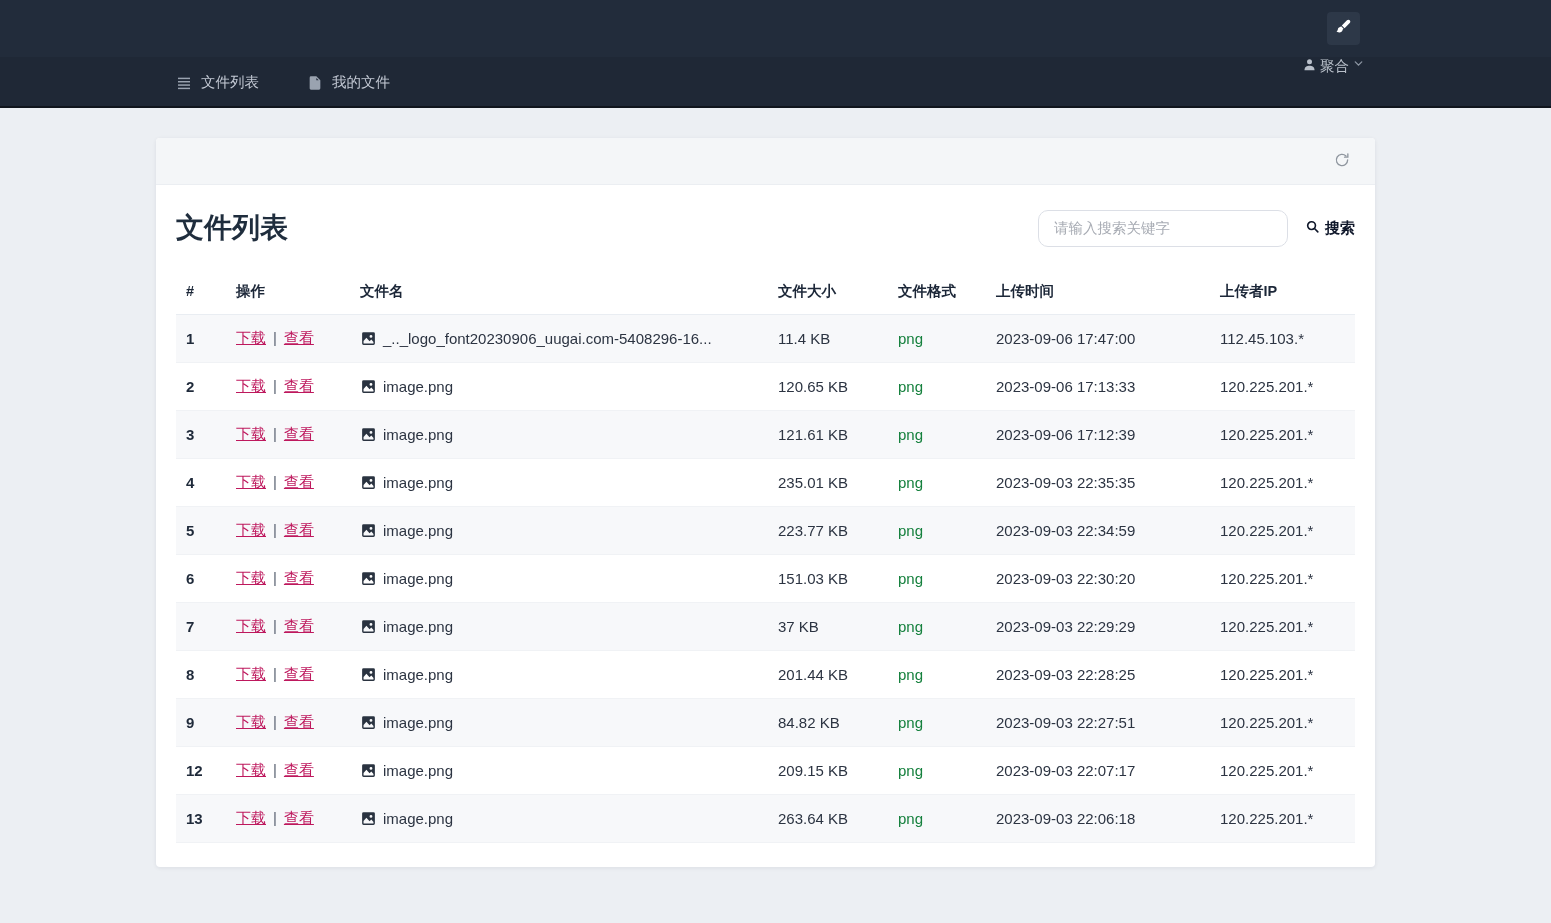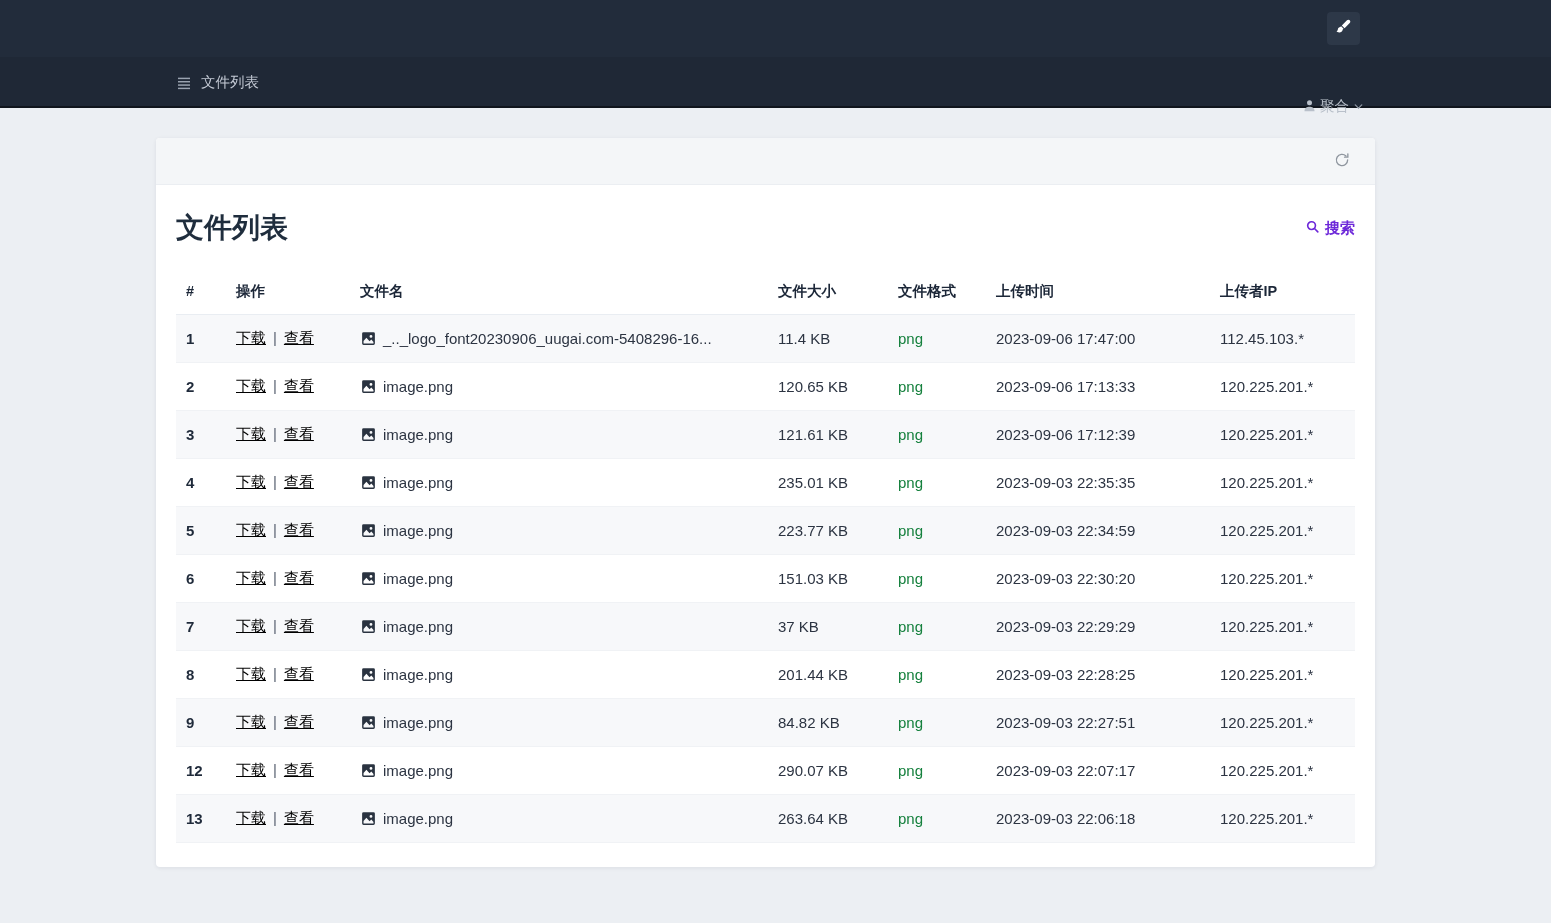--- a/index.html
+++ b/index.html
@@ -16,22 +16,22 @@
   .brush-btn svg { width:17px; height:17px; }
 
   
   .navbar { position:relative; height:51px; background:#1f2836;
     border-bottom:2px solid #10151d; display:flex; align-items:center; }
   .nav-items { display:flex; margin-left:152px; height:100%; }
   .nav-item { display:flex; align-items:center; gap:9px; padding:0 24px;
     height:51px; color:#c3c9d4; font-size:14.5px; cursor:pointer; }
   .nav-item .nv-icon { width:16px; height:16px; color:#9aa3b0; display:flex; }
   .nav-item svg { width:16px; height:16px; }
-  .user-menu { position:absolute; right:186px; top:8px; height:51px; display:flex;
-    align-items:flex-end; gap:3px; color:#b9c0ca; font-size:14.5px; cursor:pointer; }
+  .user-menu { position:absolute; right:186px; top:0; height:51px; display:flex;
+    align-items:flex-start; gap:3px; color:#b9c0ca; font-size:14.5px; cursor:pointer; }
   .user-menu svg { width:15px; height:15px; }
   .chev svg { width:13px; height:13px; color:#8d96a3; }
 
   
   .page { height:813px; background:#eceff3; }
   .card { margin-left:156px; width:1219px; margin-top:30px; background:#ffffff;
     border-radius:4px; box-shadow:0 1px 4px rgba(20,30,50,.08); overflow:hidden; }
   .card-header { position:relative; height:47px; background:#f4f6f8;
     border-bottom:1px solid #ebeef2; }
   .refresh-btn { position:absolute; right:22px; top:13px; width:20px; height:20px;
@@ -41,35 +41,35 @@
 
   .title-row { display:flex; justify-content:space-between; align-items:center;
     padding:24px 0 22px; }
   .page-title { font-size:28px; font-weight:700; color:#1f2d3d; }
   .search-area { display:flex; align-items:center; }
   .search-input { width:250px; height:37px; border:1px solid #dcdfe6;
     border-radius:10px; padding:0 15px; font-size:14.5px; color:#333a45;
     outline:none; background:#fff; font-family:inherit; }
   .search-input::placeholder { color:#a7abb3; }
   .search-btn { display:flex; align-items:center; gap:5px; margin-left:17px;
-    font-size:15px; font-weight:700; color:#6d28d9; cursor:pointer; background:none;
+    font-size:15px; font-weight:700; color:#0f172a; cursor:pointer; background:none;
     border:none; font-family:inherit; }
   .search-btn svg { width:15px; height:15px; }
 
   
   table { width:100%; border-collapse:collapse; table-layout:fixed;
     font-size:15px; color:#2c3442; }
   th, td { padding:0 10px; text-align:left; white-space:nowrap; overflow:hidden; }
   thead th { height:45px; font-weight:700; font-size:14.5px; color:#1c2738;
     border-bottom:1px solid #e9edf2; }
   tbody td { height:48px; }
   tbody tr { border-bottom:1px solid #f0f2f5; }
   tbody tr.stripe { background:#f7f8fa; }
   .c-idx { font-weight:700; color:#1f2a3a; }
-  .link { color:#000000; text-decoration:underline; cursor:pointer;text-align:right; }
+  .link { color:#be185d; text-decoration:underline; cursor:pointer;text-align:right; }
   .sep { color:#5a6372; margin:0 7px; font-weight:400; }
   .format-link { color:#15803d; cursor:pointer; text-decoration:none; }
   .file-cell { display:flex; align-items:center; gap:6px; }
   .file-icon { width:17px; height:17px; color:#2a3340; flex:0 0 auto; display:flex; }
   .file-icon svg { width:17px; height:17px; }
 </style>
 </head>
 <body>
 
 <header class="topbar">
@@ -87,20 +87,28 @@
     <div class="nav-item">
       <span class="nv-icon">
         <svg viewBox="0 0 24 24" fill="currentColor">
             <rect x="3" y="4" width="18" height="2.2"></rect>
             <rect x="3" y="9" width="18" height="2.2"></rect>
             <rect x="3" y="14" width="18" height="2.2"></rect>
             <rect x="3" y="19" width="18" height="2.2"></rect>
           </svg>
       </span>
       <span>文件列表</span>
+    </div>
+    <div class="nav-item">
+      <span class="nv-icon">
+        <svg viewBox="0 0 24 24" fill="currentColor">
+            <path d="M14 2H6a2 2 0 0 0-2 2v16c0 1.1.9 2 2 2h12a2 2 0 0 0 2-2V8l-6-6zm0 2.5L17.5 8H14V4.5z"></path>
+          </svg>
+      </span>
+      <span>我的文件</span>
     </div>
   </div>
   <div class="user-menu">
     <span>
       <svg viewBox="0 0 24 24" fill="currentColor">
           <circle cx="12" cy="7.5" r="4"></circle>
           <path d="M4 20.5c0-4.2 3.8-6.5 8-6.5s8 2.3 8 6.5V21H4v-.5z"></path>
         </svg>
     </span>
     <span>聚合</span>
@@ -120,20 +128,21 @@
             <path d="M19.5 12a7.5 7.5 0 1 1-2.2-5.3"></path>
             <path d="M19.8 3.8v4.4h-4.4"></path>
           </svg>
       </span>
     </div>
 
     <div class="card-body">
       <div class="title-row">
         <h1 class="page-title">文件列表</h1>
         <div class="search-area">
+          <input class="search-input" type="text" placeholder="请输入搜索关键字" style="">
           <button class="search-btn">
             <span>
               <svg viewBox="0 0 24 24" fill="none" stroke="currentColor" stroke-width="2.6" stroke-linecap="round">
                   <circle cx="10.5" cy="10.5" r="6.2"></circle>
                   <path d="M20.5 20.5l-5.3-5.3"></path>
                 </svg>
             </span>
             <span>搜索</span>
           </button>
         </div>
@@ -378,21 +387,21 @@
     <td>
       <span class="file-cell">
         <span class="file-icon">
           <svg viewBox="0 0 24 24" fill="currentColor">
                       <path d="M19 3H5a2 2 0 0 0-2 2v14a2 2 0 0 0 2 2h14a2 2 0 0 0 2-2V5a2 2 0 0 0-2-2zm0 16H5v-3.5l4-4.5 4.5 5 2.5-2.5 3 3.5V19zm-3.5-8a2 2 0 1 1 0-4 2 2 0 0 1 0 4z"></path>
                     </svg>
         </span>
         <span>image.png</span>
       </span>
     </td>
-    <td>290.07 KB</td>
+    <td>209.15 KB</td>
     <td>
       <a class="format-link">png</a>
     </td>
     <td>2023-09-03 22:07:17</td>
     <td>120.225.201.*</td>
   </tr>
 
   <tr class="stripe">
     <td class="c-idx">13</td>
     <td>

